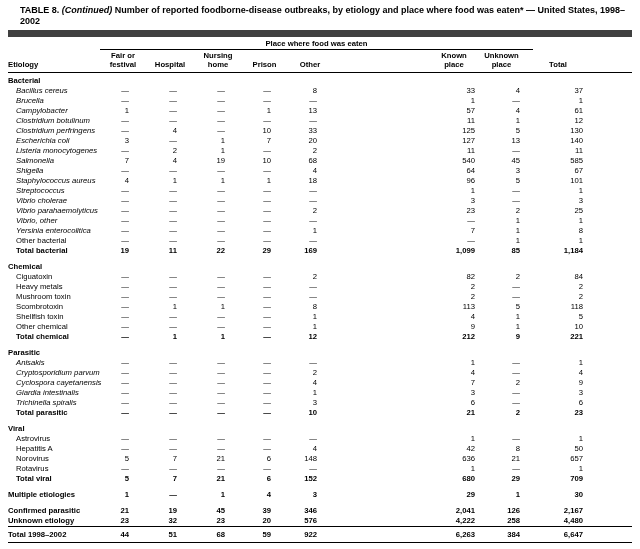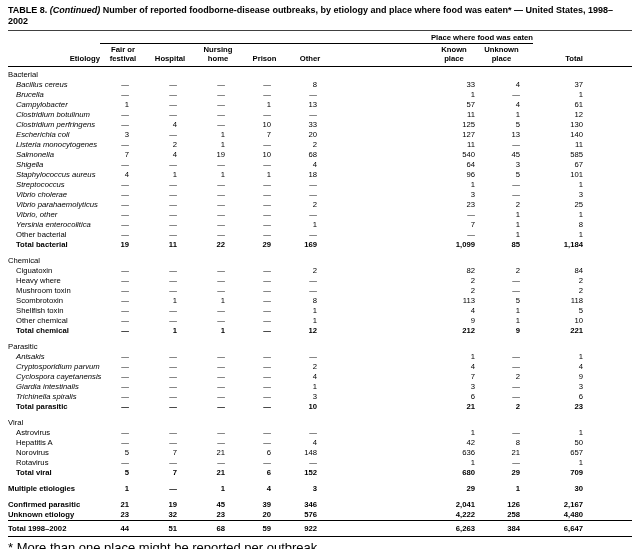--- a/index.html
+++ b/index.html
@@ -3,40 +3,40 @@
 <meta charset="utf-8">
 <style>
   html, body { margin: 0; padding: 0; }
   body {
     width: 640px; height: 549px; overflow: hidden;
     background: #ffffff; color: #000000;
     font-family: "Liberation Sans", sans-serif;
   }
   .page { padding: 5px 8px 0 8px; }
 
-  .title { font-size: 9px; font-weight: bold; line-height: 10.5px; margin-bottom: 4px; }
+  .title { font-size: 9px; font-weight: bold; line-height: 10.5px; margin-bottom: 4px; margin-left: 12px; }
   .title .cont { font-style: italic; }
 
   table { border-collapse: collapse; table-layout: fixed; width: 624px; }
 
   thead th { font-size: 7.7px; font-weight: bold; padding: 0; vertical-align: bottom; }
-  thead tr:first-child th { border-top: 1px solid #404040; text-align: right; }
+  thead tr:first-child th { border-top: 7px solid #404040; }
   th.spanner { text-align: center; border-bottom: 1px solid #000; padding: 2px 0 1px 0; }
   th.etio-h { text-align: left; padding-bottom: 3px; border-bottom: 1px solid #000; }
   th.total-h { text-align: center; padding-right: 49px; padding-bottom: 3px; border-bottom: 1px solid #000; margin-top: 9px; }
   th.ch { text-align: center; white-space: pre-line; line-height: 8.5px; padding: 2px 0 3px 0; border-bottom: 1px solid #000; }
   th.c5 { padding-right: 8px; }
   th.c6 { padding-right: 13px; }
   th.spc { border-bottom: 1px solid #000; }
 
   tbody td { font-size: 7.7px; line-height: 10px; padding: 0; vertical-align: bottom; white-space: nowrap; }
   td.lab { text-align: left; }
   td.it { font-style: italic; }
   tr.item td.lab, tr.totalrow td.lab { padding-left: 8px; }
-  tr.section td { font-weight: normal; padding-top: 3px; }
+  tr.section td { font-weight: bold; padding-top: 3px; }
   tr.gap td { padding-top: 6px; }
   tr.totalrow td, tr.summary td { font-weight: bold; }
   tr.grand td { border-top: 1px solid #000; border-bottom: 1px solid #000; padding-top: 3px; padding-bottom: 2px; }
 
   td.v { text-align: right; }
   td.v0, td.v1, td.v2 { padding-right: 17px; }
   td.v3, td.v4 { padding-right: 16px; }
   td.v5 { padding-right: 8px; }
   td.v6 { padding-right: 13px; }
   td.v7 { padding-right: 49px; }
@@ -304,21 +304,21 @@
           <td class="v v1">—</td>
           <td class="v v2">—</td>
           <td class="v v3">—</td>
           <td class="v v4">2</td>
           <td class="spc"></td>
           <td class="v v5">82</td>
           <td class="v v6">2</td>
           <td class="v v7">84</td>
         </tr>
         <tr class="item">
-          <td class="lab">Heavy where</td>
+          <td class="lab">Heavy metals</td>
           <td class="v v0">—</td>
           <td class="v v1">—</td>
           <td class="v v2">—</td>
           <td class="v v3">—</td>
           <td class="v v4">—</td>
           <td class="spc"></td>
           <td class="v v5">2</td>
           <td class="v v6">—</td>
           <td class="v v7">2</td>
         </tr>

